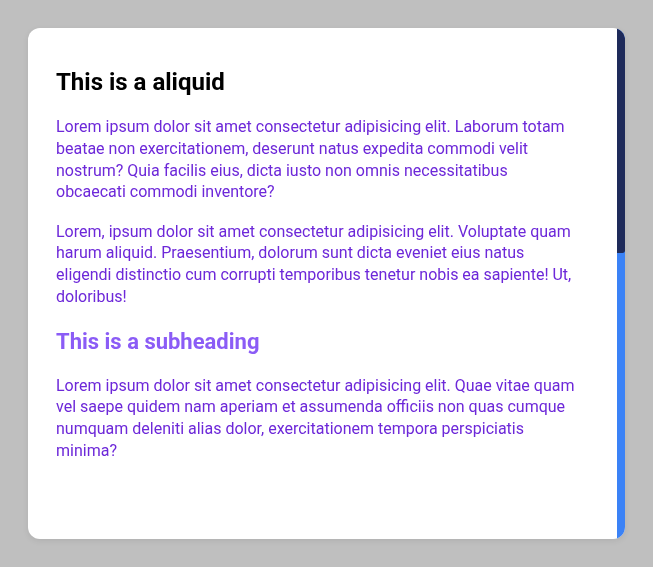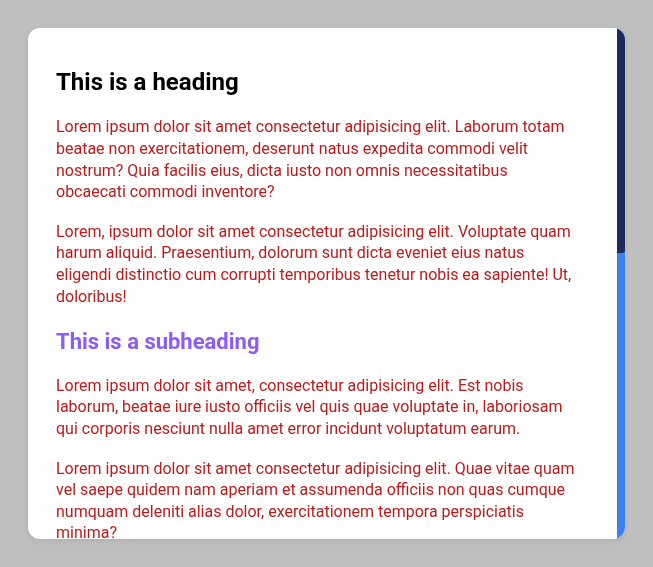--- a/index.html
+++ b/index.html
@@ -39,21 +39,21 @@
     }
     h3.subheading {
       font-size: 22px;
       font-weight: 700;
       margin-top: 20px;
       margin-bottom: 18px;
       color: #8b5cf6;
     }
     p.para {
       margin-bottom: 18px;
-      color: #b91c1c;
+      color: #6d28d9;
     }
     .scrollbar-track {
       position: absolute;
       top: 0;
       right: 0;
       width: 8px;
       height: 100%;
       background: #3b82f6;
       border-top-right-radius: 12px;
       border-bottom-right-radius: 12px;
@@ -67,24 +67,23 @@
       background: #1e2a5a;
       border-top-right-radius: 12px;
       border-bottom-right-radius: 4px;
     }
   </style>
 </head>
 <body>
 
 <div class="card">
   <div class="content">
-    <h2 class="heading">This is a heading</h2>
+    <h2 class="heading">This is a aliquid</h2>
     <p class="para">Lorem ipsum dolor sit amet consectetur adipisicing elit. Laborum totam beatae non exercitationem, deserunt natus expedita commodi velit nostrum? Quia facilis eius, dicta iusto non omnis necessitatibus obcaecati commodi inventore?</p>
     <p class="para">Lorem, ipsum dolor sit amet consectetur adipisicing elit. Voluptate quam harum aliquid. Praesentium, dolorum sunt dicta eveniet eius natus eligendi distinctio cum corrupti temporibus tenetur nobis ea sapiente! Ut, doloribus!</p>
     <h3 class="subheading">This is a subheading</h3>
-    <p class="para">Lorem ipsum dolor sit amet, consectetur adipisicing elit. Est nobis laborum, beatae iure iusto officiis vel quis quae voluptate in, laboriosam qui corporis nesciunt nulla amet error incidunt voluptatum earum.</p>
     <p class="para">Lorem ipsum dolor sit amet consectetur adipisicing elit. Quae vitae quam vel saepe quidem nam aperiam et assumenda officiis non quas cumque numquam deleniti alias dolor, exercitationem tempora perspiciatis minima?</p>
 
   </div>
   <div class="scrollbar-track">
     <div class="scrollbar-thumb"></div>
   </div>
 </div>
 
 </body></html>

